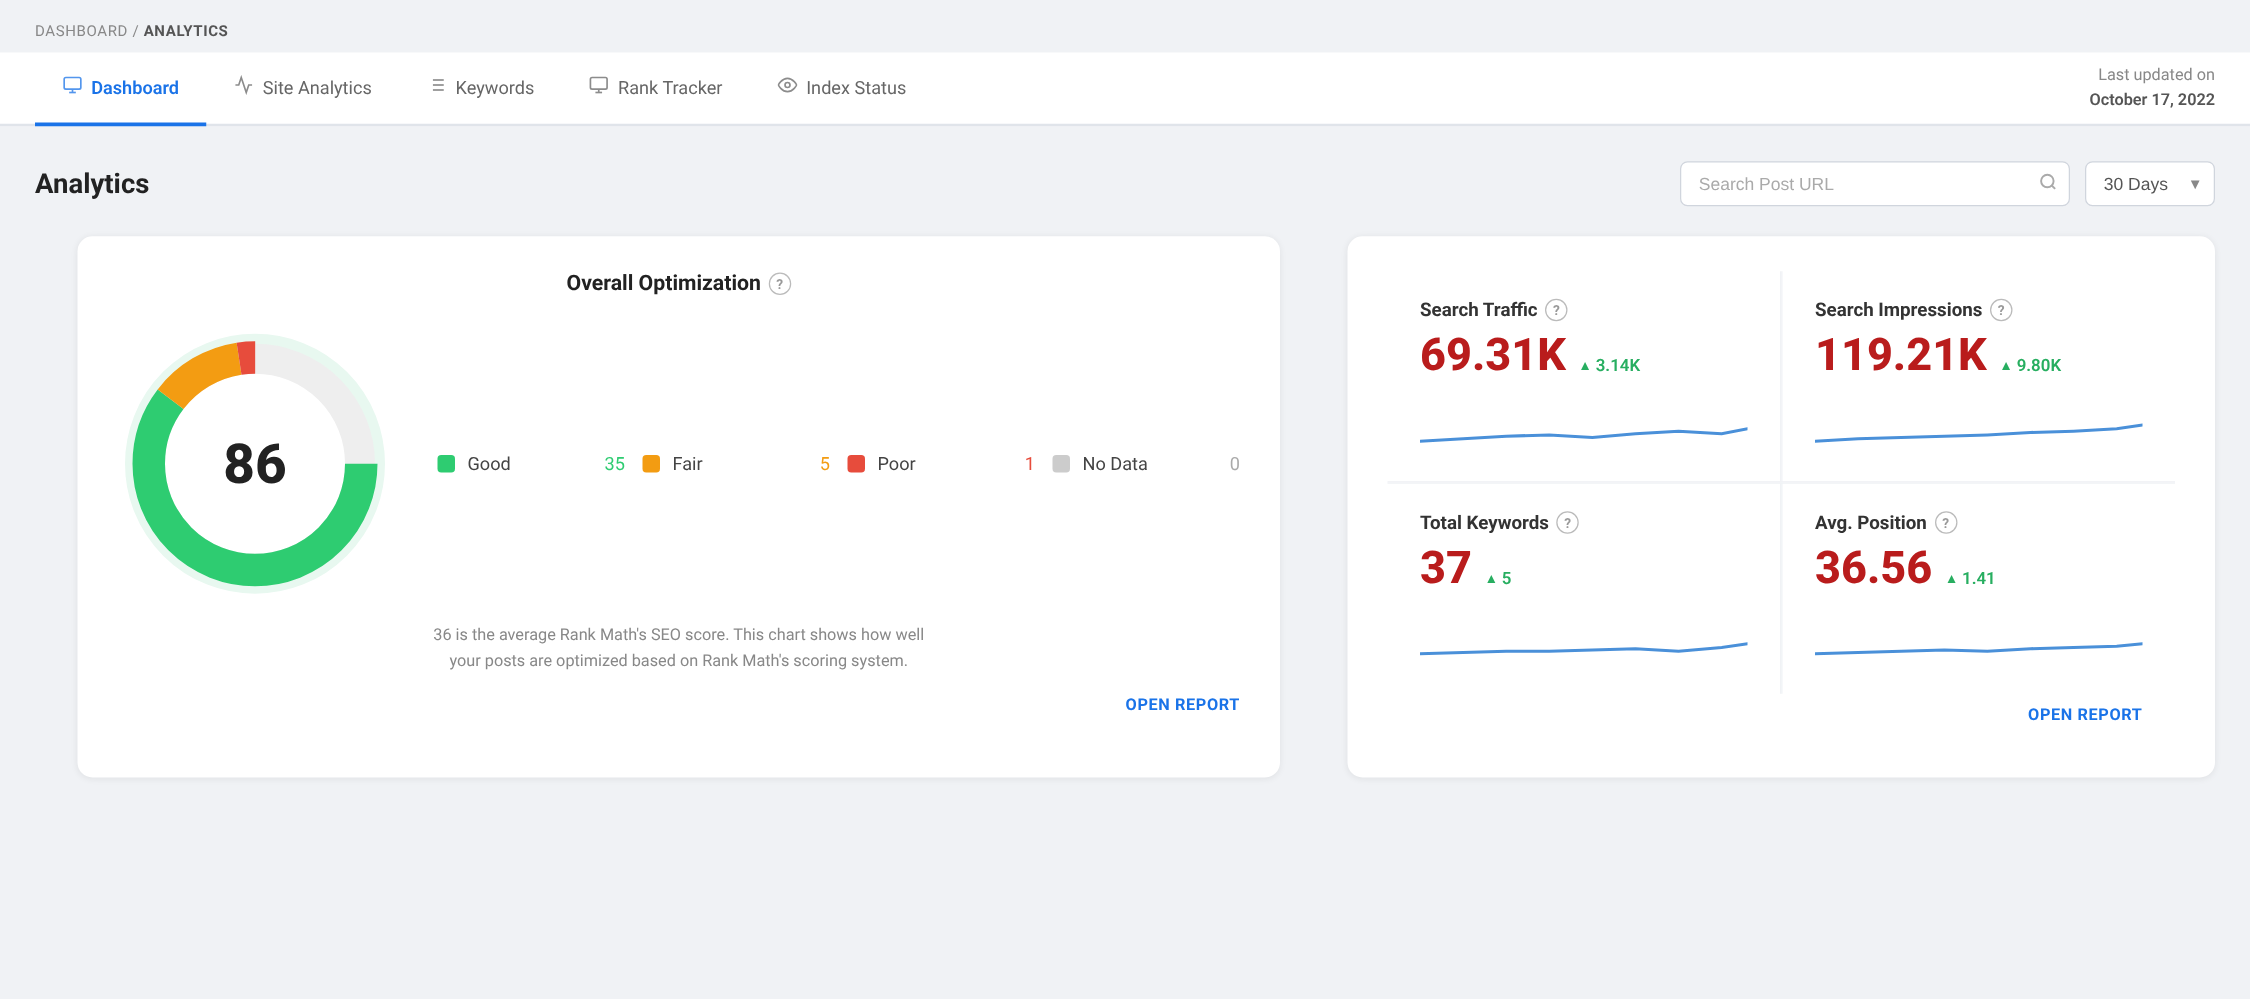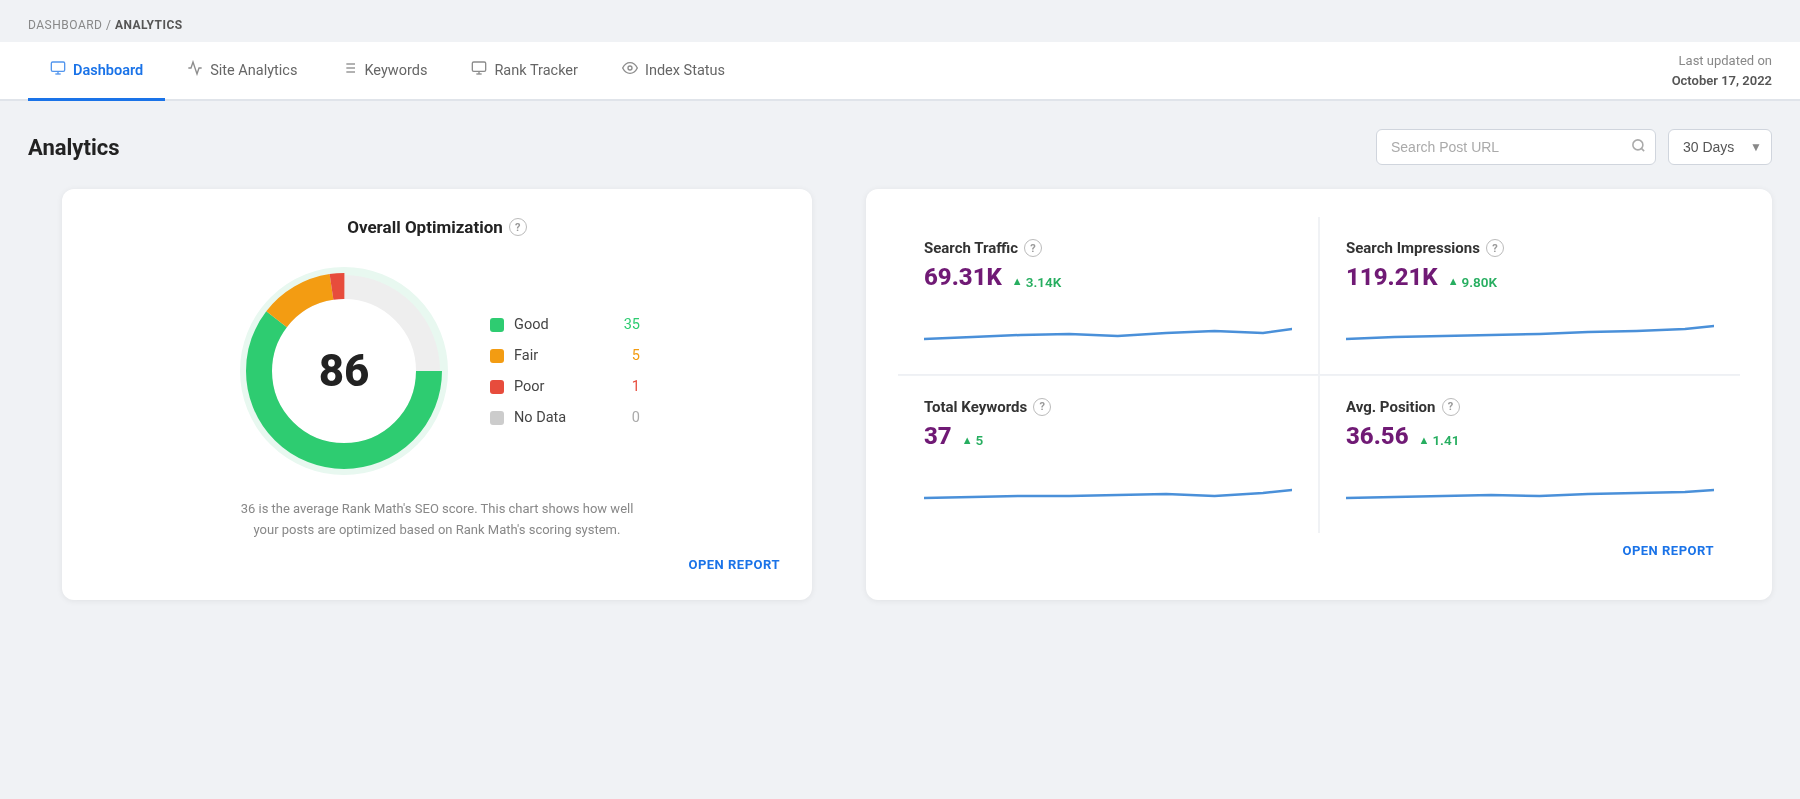--- a/index.html
+++ b/index.html
@@ -90,21 +90,21 @@
       position: relative;
       display: flex;
       align-items: center;
     }
     .search-url-input {
       border: 1.5px solid #d0d5dd;
       border-radius: 6px;
       padding: 9px 38px 9px 14px;
       font-size: 14px;
       color: #555;
-      width: 280px;
+      width: 312px;
       background: #fff;
       outline: none;
     }
     .search-url-input::placeholder { color: #aaa; }
     .search-icon-btn {
       position: absolute;
       right: 10px;
       color: #aaa;
       font-size: 15px;
       cursor: pointer;
@@ -209,21 +209,21 @@
       left: 50%;
       transform: translate(-50%, -50%);
       font-size: 44px;
       font-weight: 800;
       color: #222;
     }
 
     
     .legend {
       display: flex;
-      flex-direction: column;
+      flex-direction: row;
       gap: 14px;
     }
     .legend-item {
       display: flex;
       align-items: center;
       gap: 10px;
       font-size: 14.5px;
       color: #444;
       min-width: 150px;
     }
@@ -284,23 +284,23 @@
       gap: 6px;
       margin-bottom: 6px;
     }
     .metric-value-row {
       display: flex;
       align-items: baseline;
       gap: 10px;
       margin-bottom: 10px;
     }
     .metric-value {
-      font-size: 24px;
+      font-size: 36px;
       font-weight: 800;
-      color: #701a75;
+      color: #b91c1c;
     }
     .metric-delta {
       font-size: 13.5px;
       font-weight: 600;
       color: #27ae60;
       display: flex;
       align-items: center;
       gap: 3px;
     }
     .metric-delta .arrow { font-size: 11px; }

